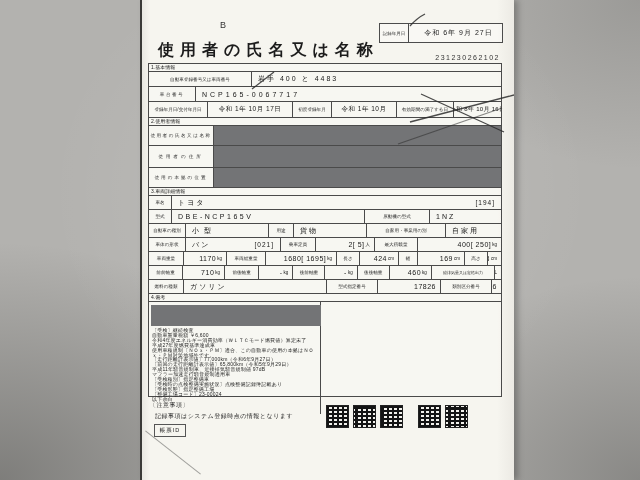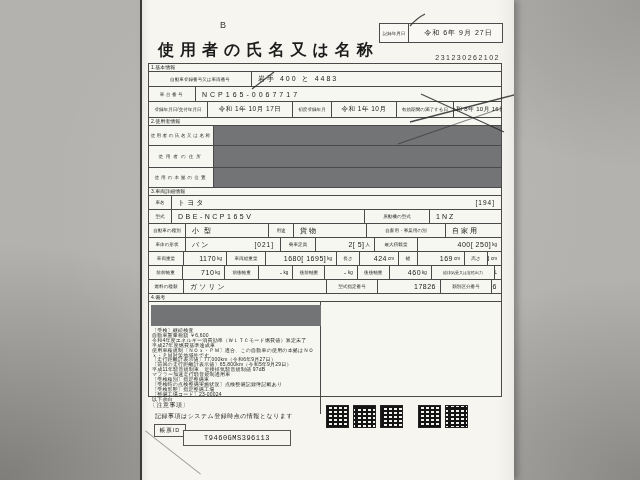--- a/index.html
+++ b/index.html
@@ -259,21 +259,20 @@
       <path class="slash" d="M268 26 Q275 18 283 14"></path>
       <path class="slash" d="M110 89 L132 72"></path>
       <path class="slash" d="M268 122 L372 95"></path>
       <path class="slash" d="M279 94 L362 132"></path>
       <path class="slash faint" d="M360 108 L256 144"></path>
     </svg>
 
     <div class="footer-note-h">〔注意事項〕</div>
     <div class="footer-note-t">記録事項はシステム登録時点の情報となります</div>
     <div class="formid-label">帳票ID</div>
-    <div class="formid-value">T9460GMS396113</div>
 
     <div class="qr q1" style="left:185px;"></div>
     <div class="qr q2" style="left:212px;"></div>
     <div class="qr q3" style="left:239px;"></div>
     <div class="qr q4" style="left:277px;"></div>
     <div class="qr q5" style="left:304px;"></div>
 
     <div class="crease"></div>
   </div>
 </div>

